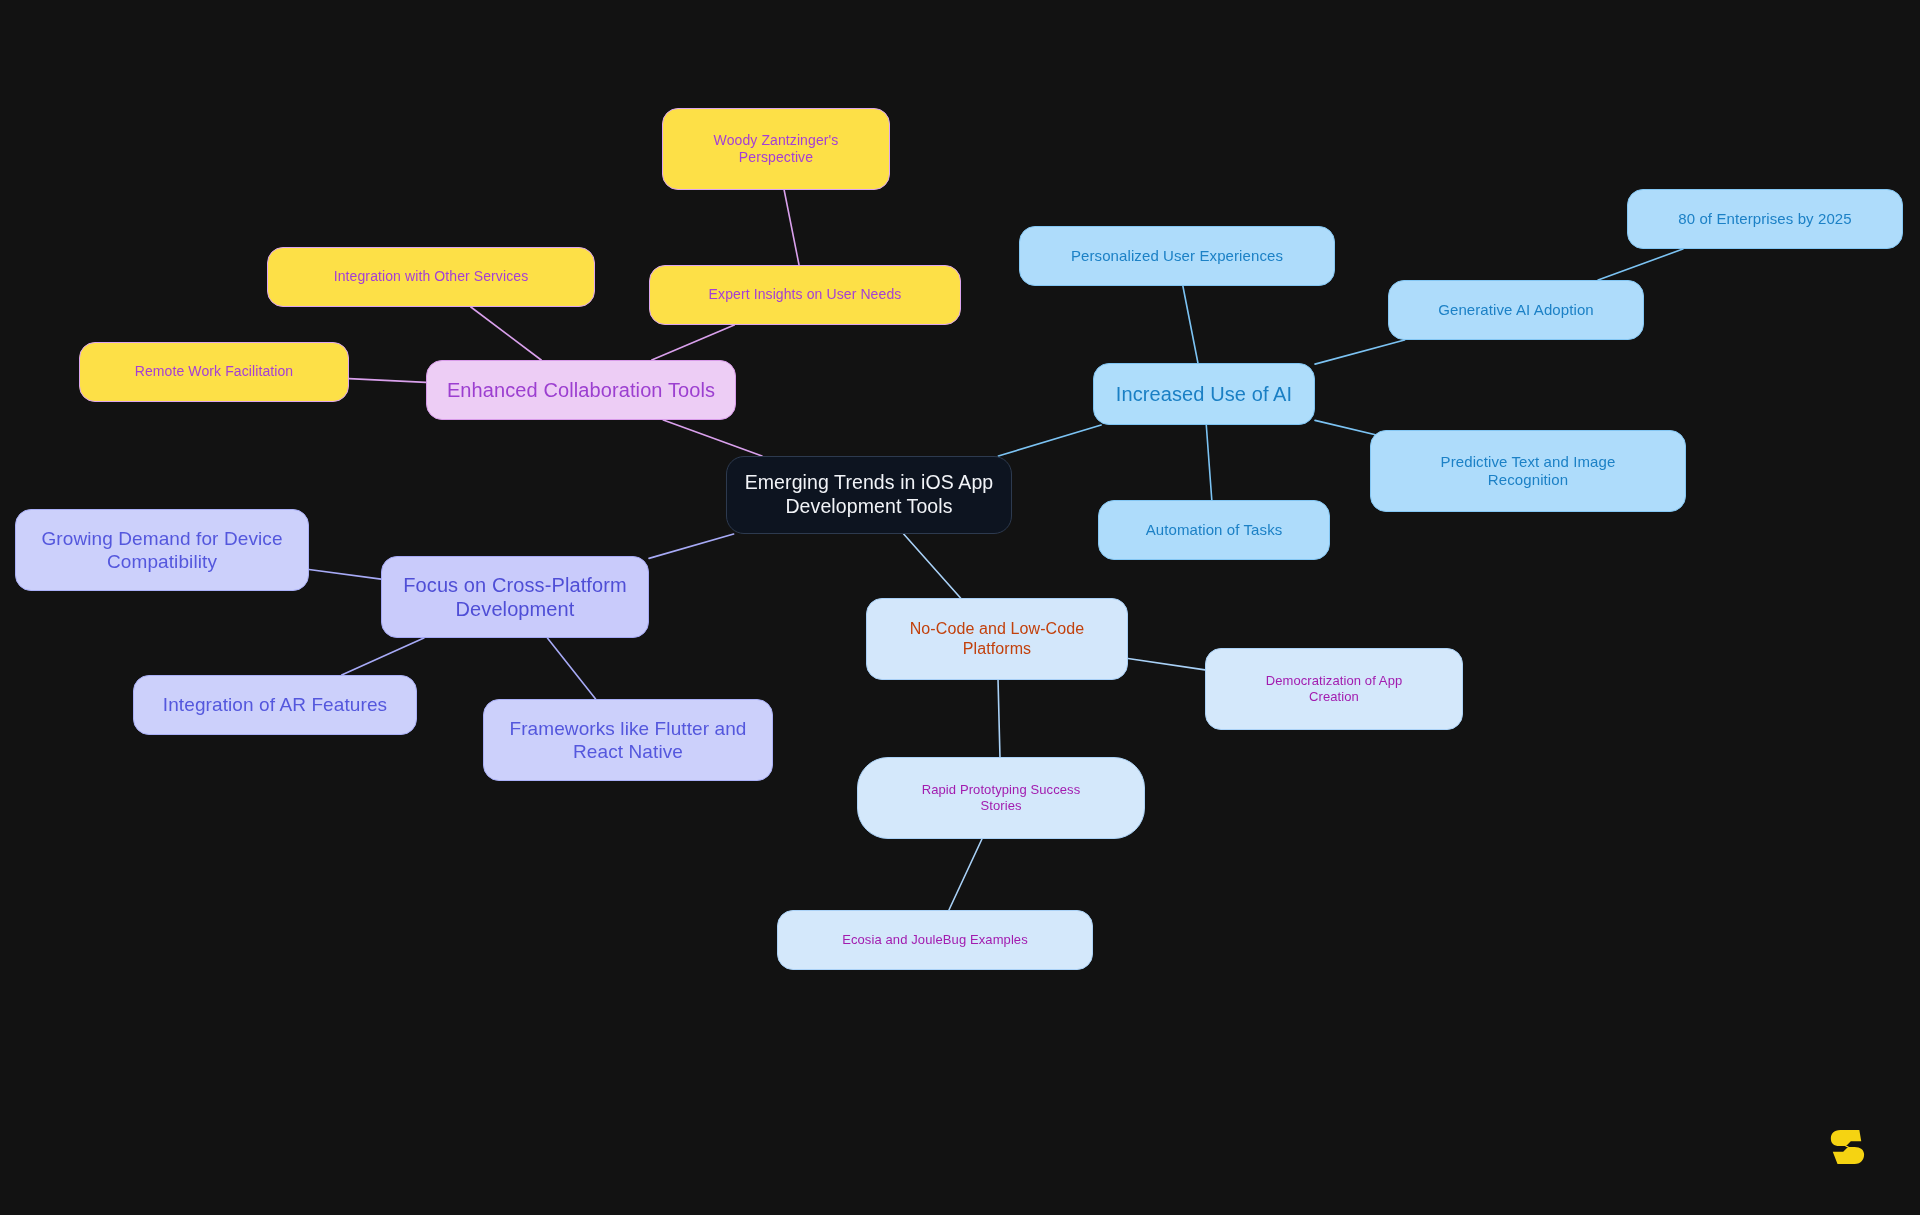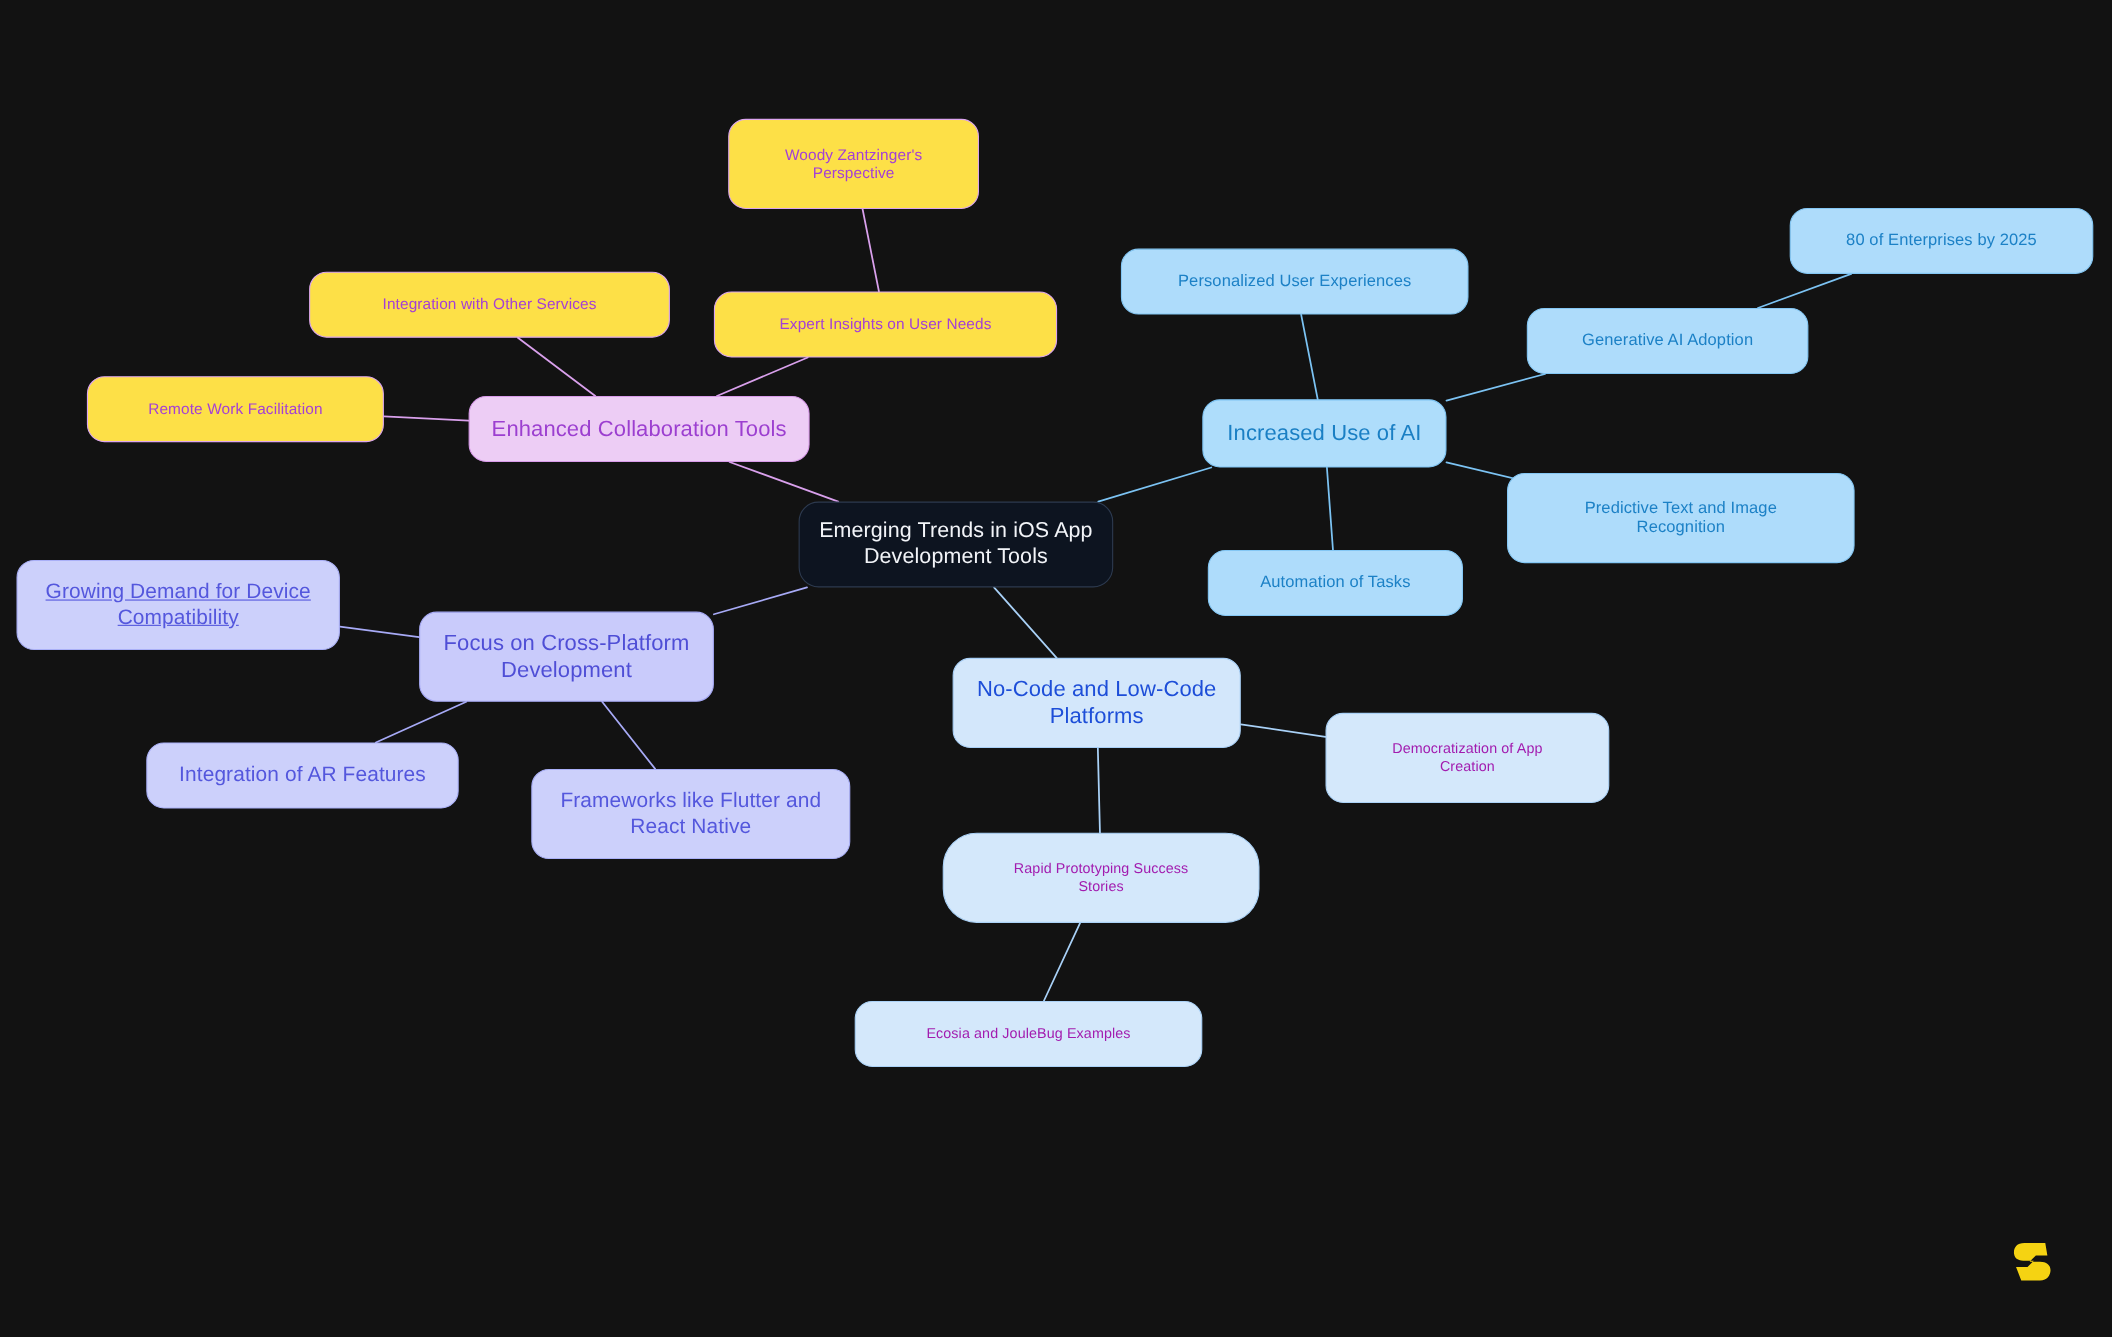--- a/index.html
+++ b/index.html
@@ -97,22 +97,22 @@
     background: #aedcfb;
     border-color: #84c7f4;
     color: #1c81c6;
     font-size: 15px;
   }
 
   
   .node.pale-main {
     background: #d3e7fb;
     border-color: #a8cff6;
-    color: #1d4ed8;
-    font-size: 20px;
+    color: #c2410c;
+    font-size: 16px;
     text-align: center;
   }
   .node.pale-sub {
     background: #d4e8fb;
     border-color: #abd2f7;
     color: #a21caf;
     font-size: 13px;
   }
 
   
@@ -149,27 +149,27 @@
       <line x1="1128" y1="658.4362017804154" x2="1205" y2="669.8605341246291" stroke="#a9d1f7" stroke-width="1.6" stroke-linecap="round"></line>
       <line x1="998.0314465408806" y1="680" x2="999.9685534591194" y2="757" stroke="#a9d1f7" stroke-width="1.6" stroke-linecap="round"></line>
       <line x1="981.943661971831" y1="839" x2="948.943661971831" y2="910" stroke="#a9d1f7" stroke-width="1.6" stroke-linecap="round"></line>
     </svg>
 
   <div id="nodes">
       <div class="node root" style="left: 869px; top: 495px; width: 286px; height: 78px;">Emerging Trends in iOS App
 Development Tools</div>
       <div class="node magenta-main" style="left: 581px; top: 390px; width: 310px; height: 60px;">Enhanced Collaboration Tools</div>
       <div class="node magenta-sub" style="left: 214px; top: 372px; width: 270px; height: 60px;">Remote Work Facilitation</div>
-      <div class="node magenta-sub" style="left: 431px; top: 277px; width: 328px; height: 60px; margin-left: 14px;">Integration with Other Services</div>
+      <div class="node magenta-sub" style="left: 431px; top: 277px; width: 328px; height: 60px;">Integration with Other Services</div>
       <div class="node magenta-sub" style="left: 805px; top: 295px; width: 312px; height: 60px;">Expert Insights on User Needs</div>
       <div class="node magenta-sub" style="left: 776px; top: 149px; width: 228px; height: 82px;">Woody Zantzinger's
 Perspective</div>
       <div class="node peri-main" style="left: 515px; top: 597px; width: 268px; height: 82px;">Focus on Cross-Platform
 Development</div>
-      <div class="node peri-sub" style="left: 162px; top: 550px; width: 294px; height: 82px; text-decoration: underline;">Growing Demand for Device
+      <div class="node peri-sub" style="left: 162px; top: 550px; width: 294px; height: 82px;">Growing Demand for Device
 Compatibility</div>
       <div class="node peri-sub" style="left: 275px; top: 705px; width: 284px; height: 60px;">Integration of AR Features</div>
       <div class="node peri-sub" style="left: 628px; top: 740px; width: 290px; height: 82px;">Frameworks like Flutter and
 React Native</div>
       <div class="node sky-main" style="left: 1204px; top: 394px; width: 222px; height: 62px;">Increased Use of AI</div>
       <div class="node sky-sub" style="left: 1177px; top: 256px; width: 316px; height: 60px;">Personalized User Experiences</div>
       <div class="node sky-sub" style="left: 1516px; top: 310px; width: 256px; height: 60px;">Generative AI Adoption</div>
       <div class="node sky-sub" style="left: 1765px; top: 219px; width: 276px; height: 60px;">80 of Enterprises by 2025</div>
       <div class="node sky-sub" style="left: 1528px; top: 471px; width: 316px; height: 82px;">Predictive Text and Image
 Recognition</div>

